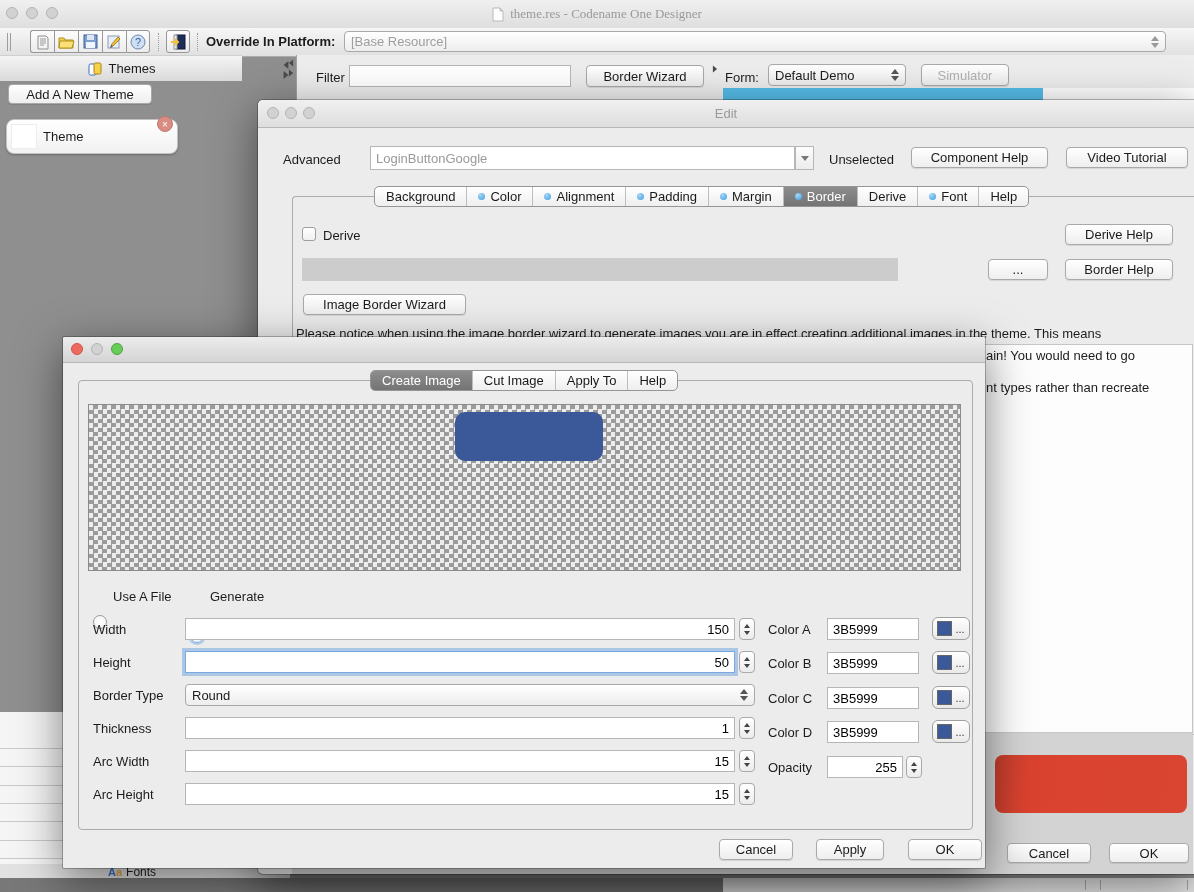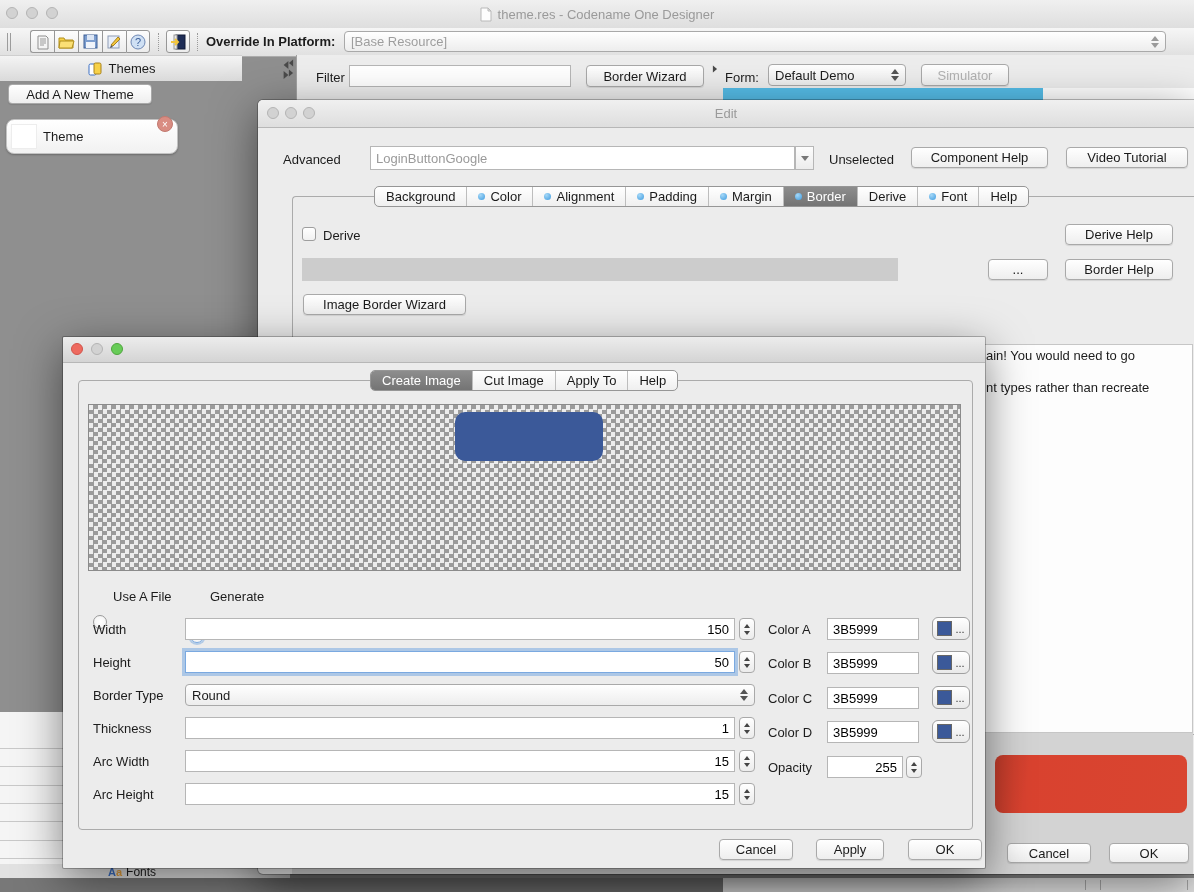--- a/index.html
+++ b/index.html
@@ -61,21 +61,21 @@
 </style>
 </head>
 <body>
 
 <div>
 
   <div class="abs titlebar" style="left:0;top:0;width:1194px;height:28px;">
     <span class="tl gray" style="left:6px;"></span>
     <span class="tl gray" style="left:26px;"></span>
     <span class="tl gray" style="left:46px;"></span>
-    <div class="flexc" style="justify-content:center;height:28px;gap:6px;">
+    <div class="flexc" style="justify-content:center;height:28px;gap:6px;font-family:Liberation Serif, serif;">
       <svg width="12" height="15" viewBox="0 0 12 15">
         <path d="M1 1 h7 l3 3 v10 h-10 z" fill="#fdfdfd" stroke="#b9b9b9"></path>
           <path d="M8 1 l3 3 h-3 z" fill="#e4e4e4" stroke="#b9b9b9"></path>
       </svg>
       <span class="wtitle">theme.res - Codename One Designer</span>
     </div>
   </div>
 
   <div class="abs" style="left:0;top:28px;width:1194px;height:28px;background:linear-gradient(#f6f6f6,#e0e0e0);border-bottom:1px solid #ababab;">
     <div class="abs" style="left:7px;top:5px;height:18px;border-left:1px solid #9c9c9c;border-right:1px solid #9c9c9c;width:2px;"></div>
@@ -267,20 +267,21 @@
   <div class="abs" style="left:44px;top:158px;width:596px;height:23px;background:#cccccc;"></div>
   <div class="abs btn" style="left:730px;top:159px;width:60px;height:21px;">
     <span>...</span>
   </div>
   <div class="abs btn" style="left:807px;top:159px;width:108px;height:21px;">
     <span>Border Help</span>
   </div>
   <div class="abs btn" style="left:45px;top:194px;width:163px;height:21px;">
     <span>Image Border Wizard</span>
   </div>
+  <div class="abs" style="left:38px;top:226px;width:897px;white-space:nowrap;overflow:hidden;">Please notice when using the image border wizard to generate images you are in effect creating additional images in the theme. This means</div>
   <div class="abs" style="left:38px;top:244px;width:897px;height:389px;background:#fdfdfd;border:1px solid #c6c6c6;box-sizing:border-box;">
     <div class="abs" style="left:689px;top:3px;white-space:nowrap;">ain! You would need to go</div>
     <div class="abs" style="left:689px;top:35px;white-space:nowrap;">nt types rather than recreate</div>
   </div>
 
   <div class="abs btn" style="left:749px;top:743px;width:84px;height:20px;">
     <span>Cancel</span>
   </div>
   <div class="abs btn" style="left:851px;top:743px;width:80px;height:20px;">
     <span>OK</span>

